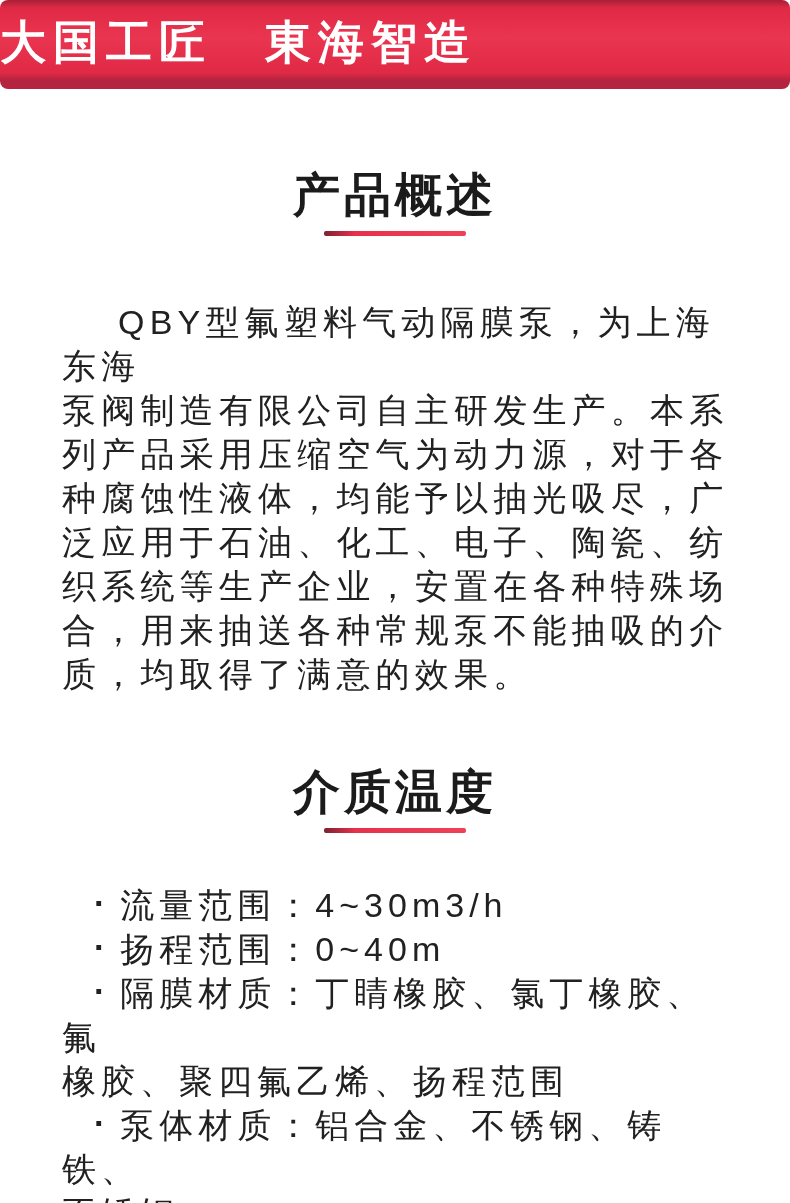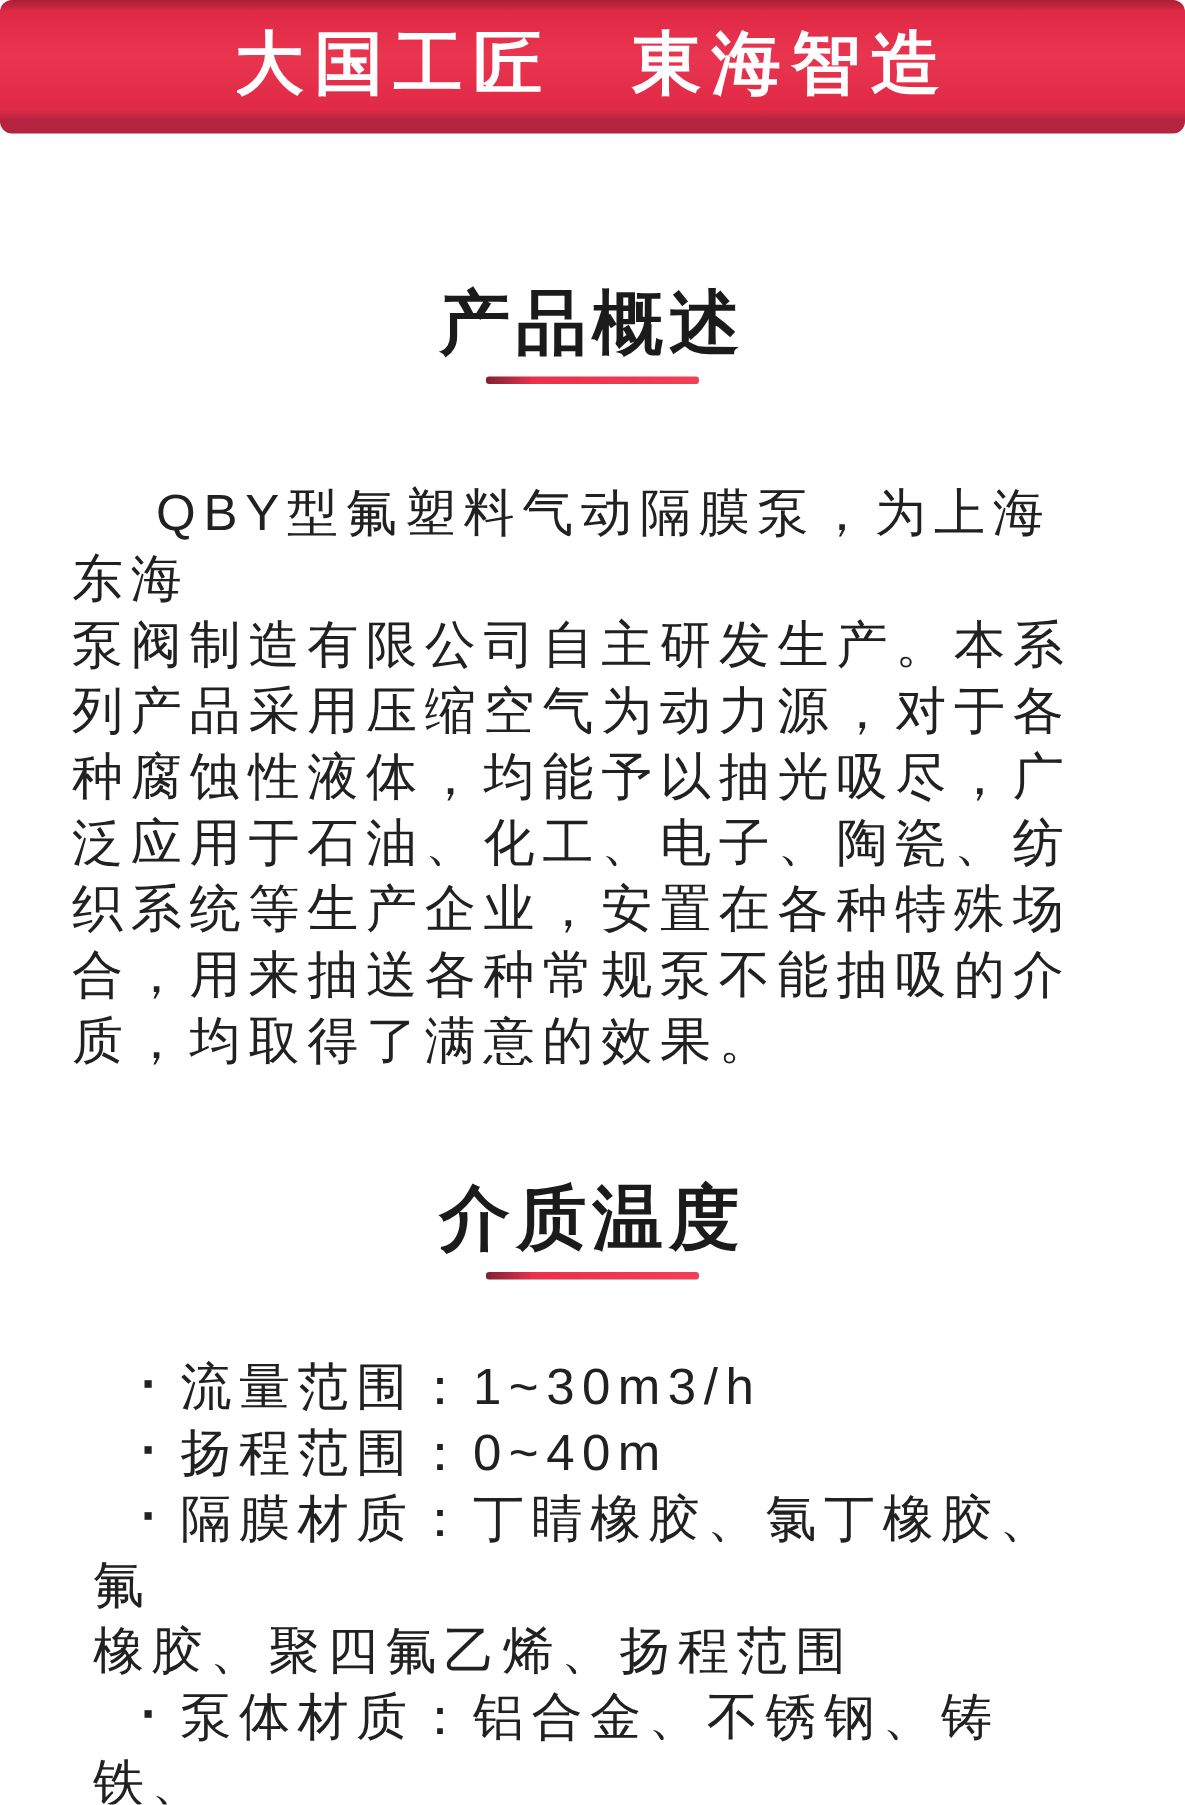--- a/index.html
+++ b/index.html
@@ -30,52 +30,51 @@
     background:
       linear-gradient(180deg,
         var(--banner-red-dark-top) 0%,
         var(--banner-red) 9%,
         var(--banner-red-light) 42%,
         var(--banner-red) 82%,
         var(--banner-red-dark-bottom) 90%,
         var(--banner-red-dark-bottom) 100%);
     display: flex;
     align-items: center;
-    justify-content: center;
   }
   .banner-title {
     color: #ffffff;
     font-size: 46px;
     font-weight: 700;
     letter-spacing: 7px;
     white-space: pre;
     margin-top: -4px;
   }
   .section-title {
-    margin-top: 100px;
+    margin-top: 80px;
     text-align: center;
     font-size: 47px;
     line-height: 52px;
     font-weight: 700;
     color: var(--heading-color);
     letter-spacing: 4px;
   }
   .section-title.second { margin-top: 70px; }
   .title-underline {
     width: 142px;
     height: 5px;
     margin: 10px auto 0 auto;
     border-radius: 2px;
     background: linear-gradient(90deg,
       var(--underline-dark) 0%,
       var(--underline-red) 22%,
       #f04058 100%);
   }
   .overview-paragraph {
-    margin: 64px 60px 0 48px;
+    margin: 64px 60px 0 62px;
     width: 668px;
     font-size: 34px;
     line-height: 44px;
     letter-spacing: 5.2px;
     color: var(--text-color);
     white-space: pre-line;
     text-indent: 56px;
     text-align: left;
   }
   .spec-list {
@@ -117,21 +116,21 @@
 织系统等生产企业，安置在各种特殊场
 合，用来抽送各种常规泵不能抽吸的介
 质，均取得了满意的效果。</div>
   </div>
 
   <div class="section">
     <div class="section-title second">介质温度</div>
     <div class="title-underline"></div>
 
     <div class="spec-list">
-      <div class="spec-item"><span class="bullet">·</span><span>流量范围：1~30m3/h</span></div>
+      <div class="spec-item"><span class="bullet">·</span><span>流量范围：4~30m3/h</span></div>
       <div class="spec-item"><span class="bullet">·</span><span>扬程范围：0~40m</span></div>
       <div class="spec-item"><span class="bullet">·</span><span>隔膜材质：丁睛橡胶、氯丁橡胶、氟
 橡胶、聚四氟乙烯、扬程范围</span></div>
       <div class="spec-item"><span class="bullet">·</span><span>泵体材质：铝合金、不锈钢、铸铁、
 不锈钢</span></div>
     </div>
   </div>
 
 </div>
 

